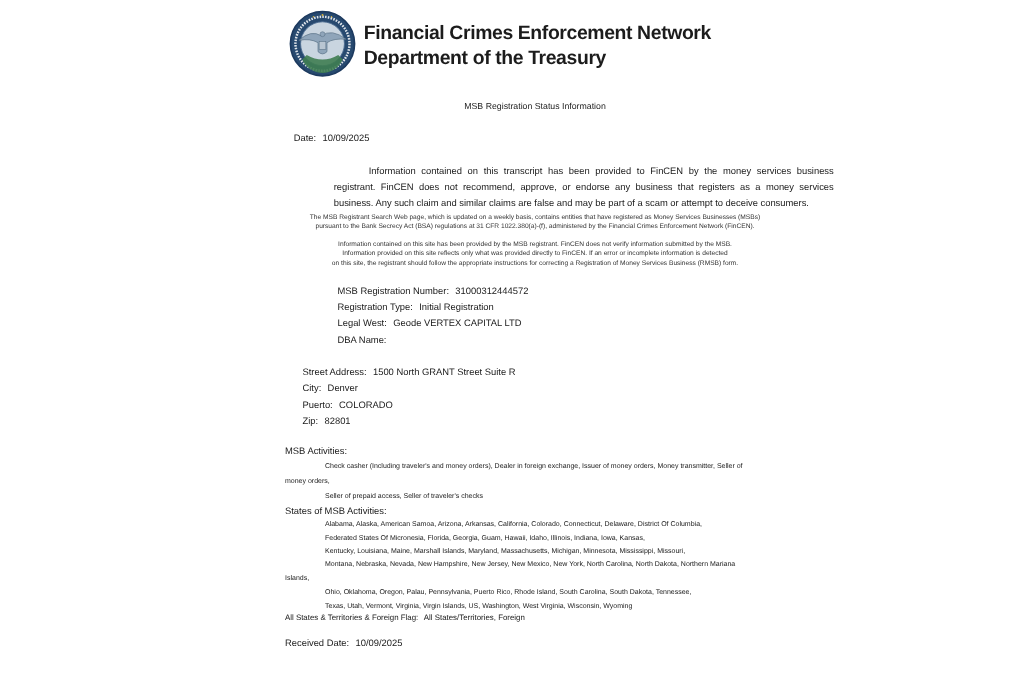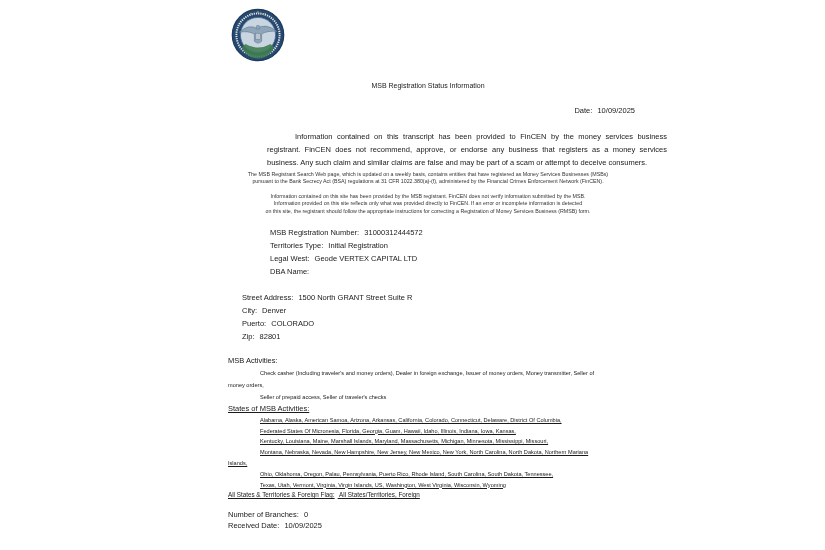--- a/index.html
+++ b/index.html
@@ -8,31 +8,31 @@
     font-family:"Liberation Sans", sans-serif; color:#1a1a1a; overflow:hidden;
   }
   
   .header { position:absolute; left:231px; top:8px; display:flex; align-items:flex-start; }
   .seal { width:54px; height:54px; flex:0 0 auto; }
   .agency { margin-left:6px; margin-top:9px; font-weight:bold; color:#1c1c1c;
             font-size:15.5px; line-height:20px; letter-spacing:-0.3px; }
   
   .col { position:absolute; left:228px; width:400px; }
   .doc-title { top:82px; text-align:center; font-size:7px; color:#222; }
-  .date-line { top:106px; font-size:7.5px; padding-left:7px;text-align:right; }
+  .date-line { top:106px; font-size:7.5px; padding-left:7px; }
   .lbl { margin-right:3px; }
   .notice { top:130px; font-size:7.5px; line-height:13px; text-indent:28px; text-align:justify; }
   .fineprint { font-size:5.3px; line-height:7.4px; color:#333; text-align:center; }
   .fp1 { top:171px; }
   .fp2 { top:193px; }
   .fieldblock { line-height:13px; font-size:7.5px; }
   .reg-block  { top:226px; }
   .addr-block { top:291px;margin-left:14px; }
   .act-block  { top:355px; font-size:7.5px; line-height:12px; }
-  .states-block { top:404px; font-size:7.5px; line-height:10.8px;text-decoration:underline; }
+  .states-block { top:404px; font-size:7.5px; line-height:10.8px; }
   .listline { font-size:5.6px; white-space:nowrap; }
   .indent { padding-left:32px; }
   .allstates { font-size:6.3px; white-space:nowrap; }
   .footer-block { top:509px; line-height:11px; font-size:7.5px; }
   .line { white-space:nowrap; }
 </style>
 </head>
 <body>
 
 <div class="page">
@@ -44,20 +44,24 @@
       <circle cx="30" cy="30" r="24" fill="none" stroke="#ffffff" stroke-width="2.2" stroke-dasharray="1.4 1.1" opacity="0.85"></circle>
       <circle cx="30" cy="30" r="19.5" fill="#c9d5e0" stroke="#4a6a8f" stroke-width="0.8"></circle>
       <path d="M12,44 A19.5,19.5 0 0 0 48,44 L44,40 Q30,48 16,40 Z" fill="#3f7d52" opacity="0.9"></path>
       <path d="M9,27 Q20,17 29,23 Q38,16 51,26 Q40,25 34,29 L34,37 Q30,41 26,37 L26,29 Q19,25 9,27 Z" fill="#8fa5ba" stroke="#5a7186" stroke-width="0.6"></path>
       <circle cx="30" cy="21.5" r="2.2" fill="#8fa5ba" stroke="#5a7186" stroke-width="0.5"></circle>
       <rect x="27" y="28" width="6" height="7" fill="#b9c6d2" stroke="#5a7186" stroke-width="0.5"></rect>
       <circle cx="30" cy="4.5" r="0.9" fill="#d9b23a"></circle>
       <circle cx="22" cy="6" r="0.7" fill="#d9b23a"></circle>
       <circle cx="38" cy="6" r="0.7" fill="#d9b23a"></circle>
     </svg>
+    <div class="agency">
+      <div>Financial Crimes Enforcement Network</div>
+      <div>Department of the Treasury</div>
+    </div>
   </div>
 
   <div class="col doc-title" style="position:absolute;">MSB Registration Status Information</div>
 
   <div class="col date-line line" style="position:absolute;">
     <span class="lbl">Date:</span>
     <span>10/09/2025</span>
   </div>
 
   <div class="col notice" style="position:absolute;margin-left:39px;">Information contained on this transcript has been provided to FinCEN by the money services business registrant. FinCEN does not recommend, approve, or endorse any business that registers as a money services business. Any such claim and similar claims are false and may be part of a scam or attempt to deceive consumers.</div>
@@ -72,21 +76,21 @@
     <div class="line">Information provided on this site reflects only what was provided directly to FinCEN.  If an error or incomplete information is detected</div>
     <div class="line">on this site, the registrant should follow the appropriate instructions for correcting a Registration of Money Services Business (RMSB) form.</div>
   </div>
 
   <div class="col fieldblock reg-block" style="position:absolute;margin-left:42px;">
     <div class="line">
       <span class="lbl">MSB Registration Number:</span>
       <span>31000312444572</span>
     </div>
     <div class="line">
-      <span class="lbl">Territories Type:</span>
+      <span class="lbl">Registration Type:</span>
       <span>Initial Registration</span>
     </div>
     <div class="line">
       <span class="lbl">Legal West:</span>
       <span>Geode VERTEX CAPITAL LTD</span>
     </div>
     <div class="line">
       <span class="lbl">DBA Name:</span>
       <span></span>
     </div>
@@ -128,22 +132,18 @@
     <div class="listline indent">Ohio, Oklahoma, Oregon, Palau, Pennsylvania, Puerto Rico, Rhode Island, South Carolina, South Dakota, Tennessee,</div>
     <div class="listline indent">Texas, Utah, Vermont, Virginia, Virgin Islands, US, Washington, West Virginia, Wisconsin, Wyoming</div>
     <div class="allstates">
       <span class="lbl">All States &amp; Territories &amp; Foreign Flag:</span>
       <span>All States/Territories, Foreign</span>
     </div>
   </div>
 
   <div class="col fieldblock footer-block" style="position:absolute;">
     <div class="line">
-      <span class="lbl">Number of Branches:</span>
-      <span>0</span>
-    </div>
-    <div class="line">
       <span class="lbl">Received Date:</span>
       <span>10/09/2025</span>
     </div>
   </div>
 
 </div>
 
 </body></html>

